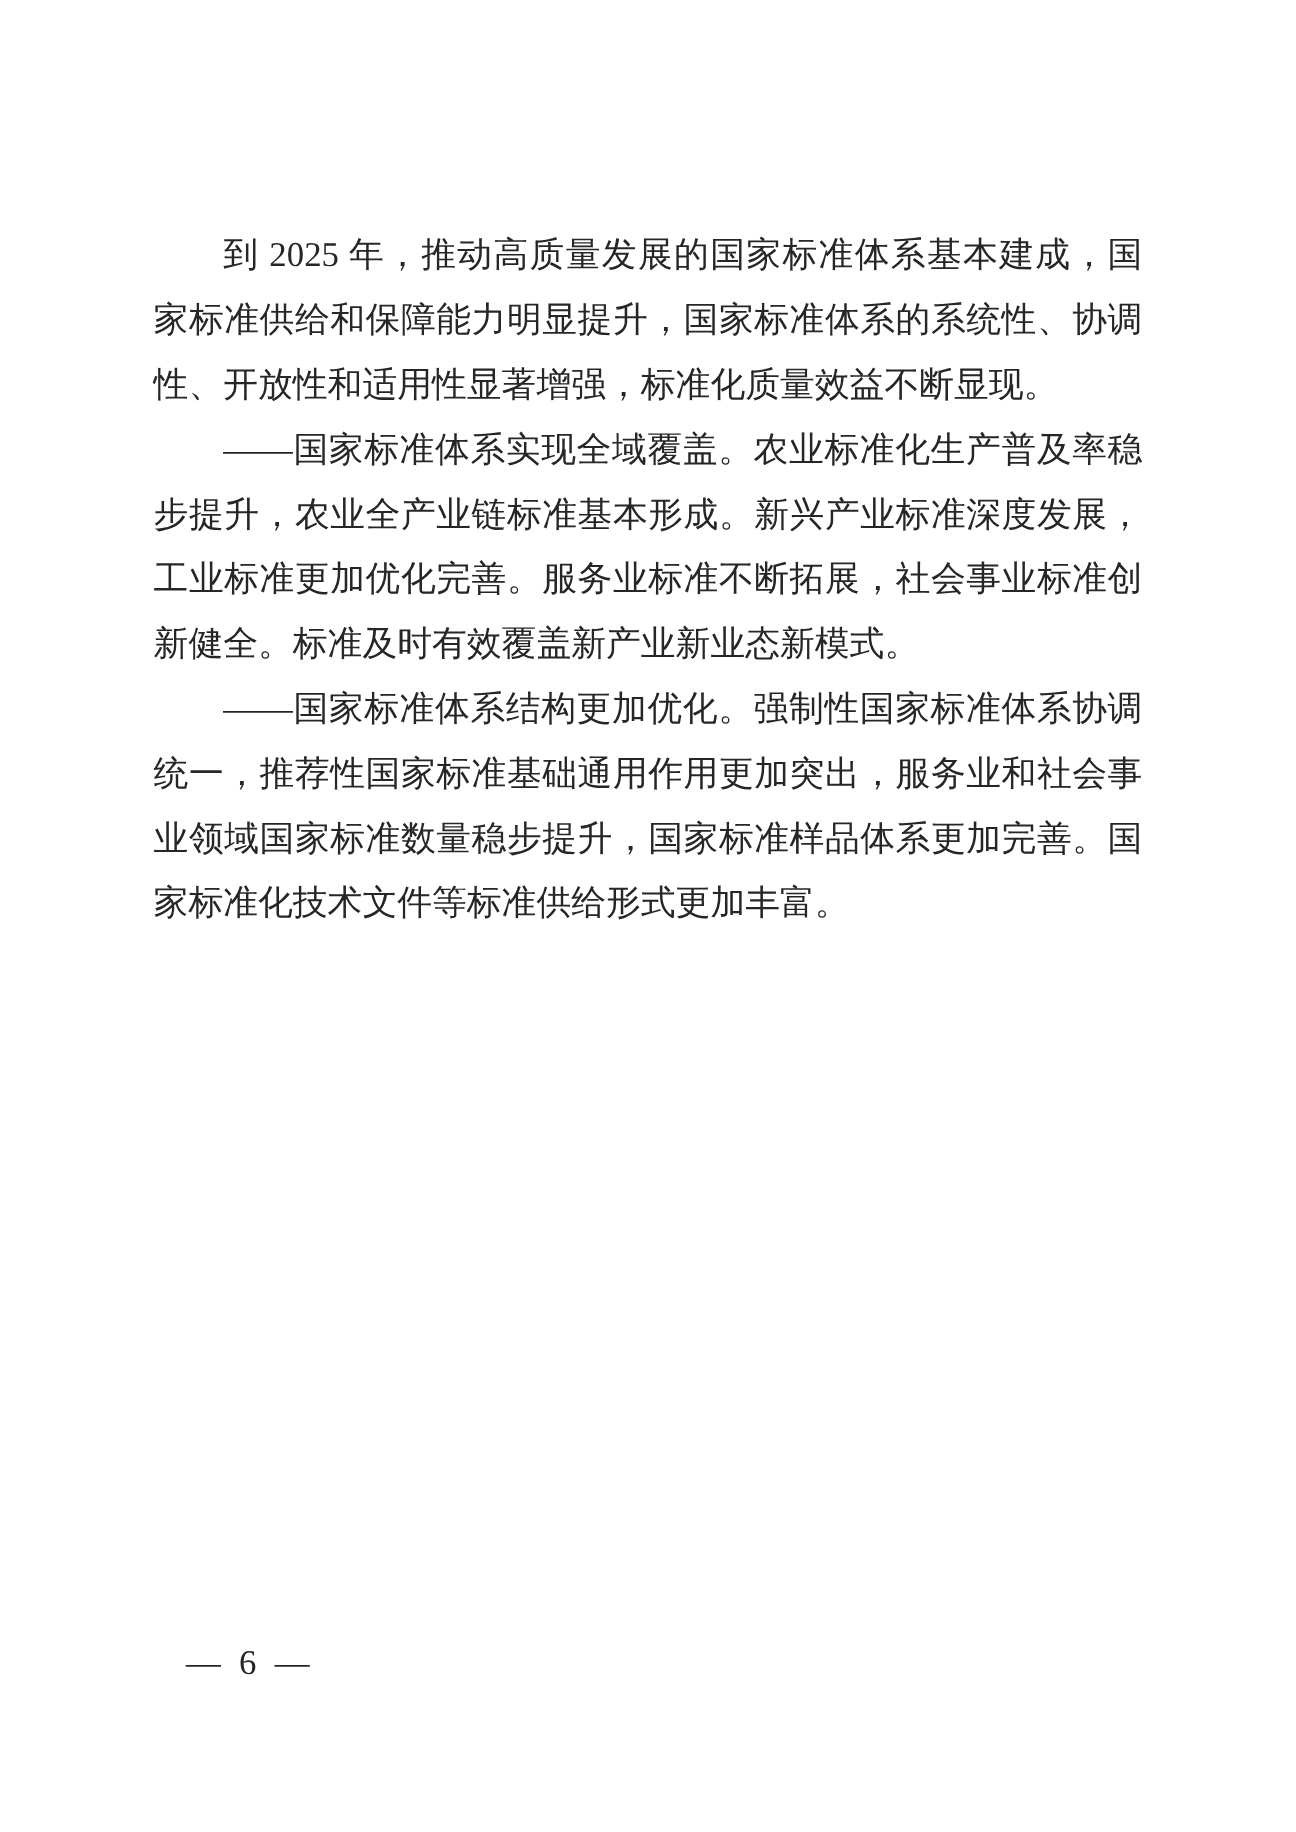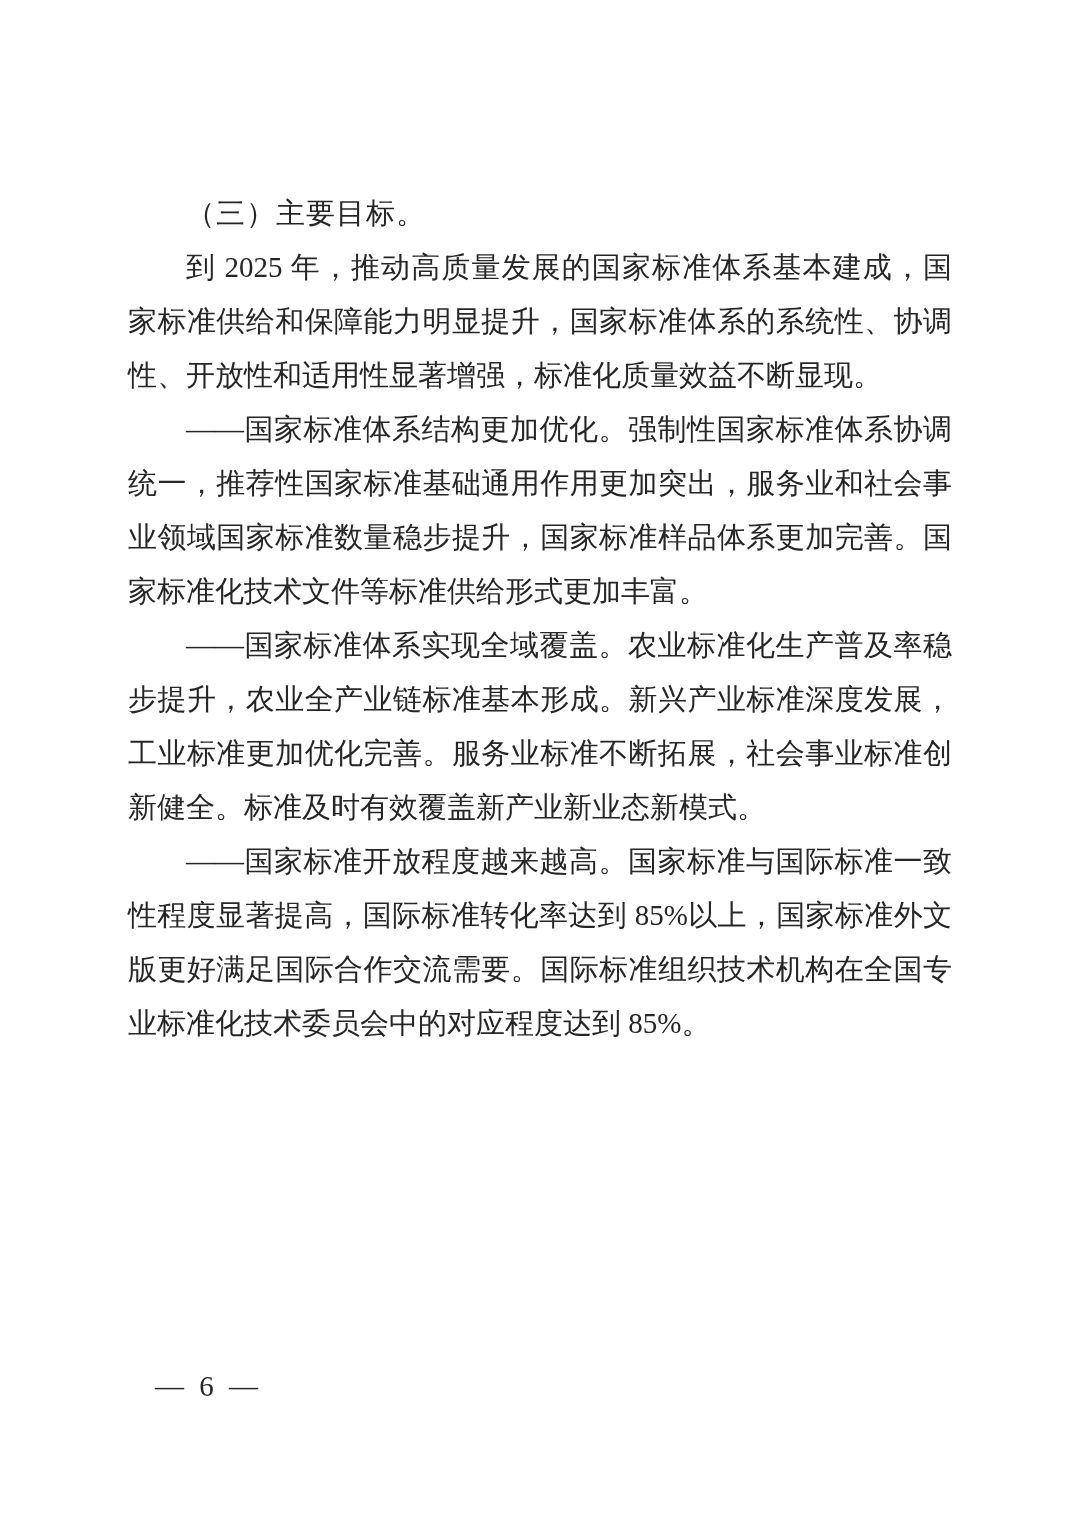--- a/index.html
+++ b/index.html
@@ -49,20 +49,18 @@
     font-size: 29px;
     line-height: 40px;
     letter-spacing: 4px;
   }
 </style>
 </head>
 <body>
 
 <div class="page">
   <div class="content">
-    <p class="heading">（三）主要目标。</p>
     <p>到 2025 年，推动高质量发展的国家标准体系基本建成，国家标准供给和保障能力明显提升，国家标准体系的系统性、协调性、开放性和适用性显著增强，标准化质量效益不断显现。</p>
+    <p>——国家标准体系实现全域覆盖。农业标准化生产普及率稳步提升，农业全产业链标准基本形成。新兴产业标准深度发展，工业标准更加优化完善。服务业标准不断拓展，社会事业标准创新健全。标准及时有效覆盖新产业新业态新模式。</p>
     <p>——国家标准体系结构更加优化。强制性国家标准体系协调统一，推荐性国家标准基础通用作用更加突出，服务业和社会事业领域国家标准数量稳步提升，国家标准样品体系更加完善。国家标准化技术文件等标准供给形式更加丰富。</p>
-    <p>——国家标准体系实现全域覆盖。农业标准化生产普及率稳步提升，农业全产业链标准基本形成。新兴产业标准深度发展，工业标准更加优化完善。服务业标准不断拓展，社会事业标准创新健全。标准及时有效覆盖新产业新业态新模式。</p>
-    <p>——国家标准开放程度越来越高。国家标准与国际标准一致性程度显著提高，国际标准转化率达到 85%以上，国家标准外文版更好满足国际合作交流需要。国际标准组织技术机构在全国专业标准化技术委员会中的对应程度达到 85%。</p>
   </div>
   <div class="page-footer">— 6 —</div>
 </div>
 
 </body></html>

